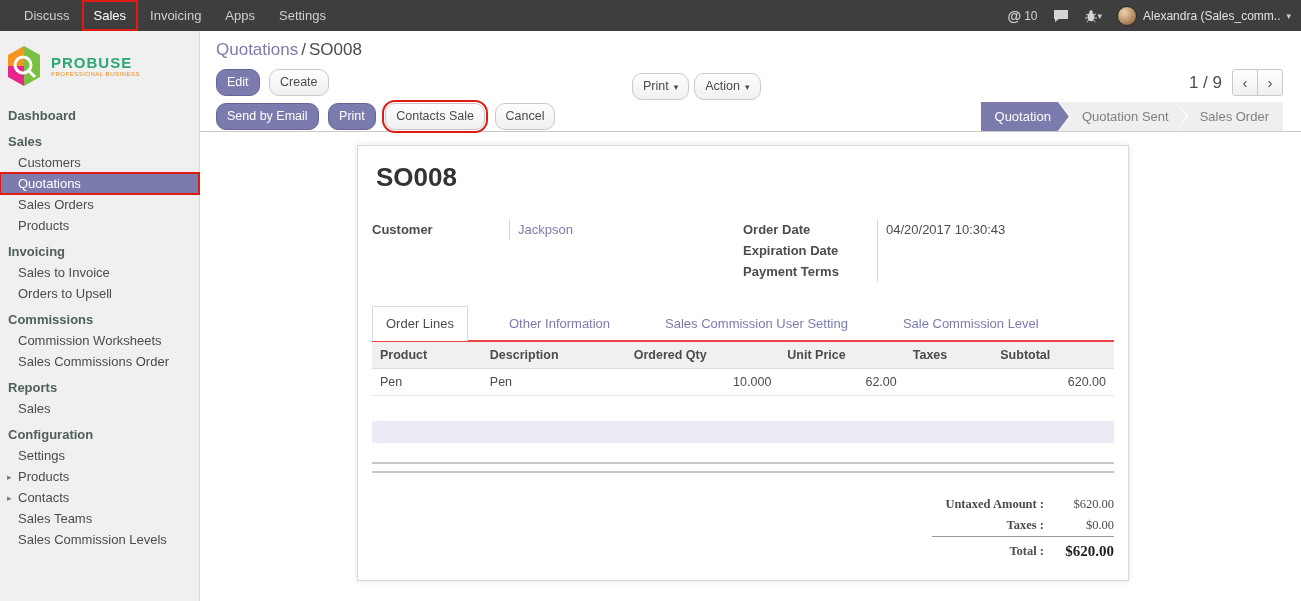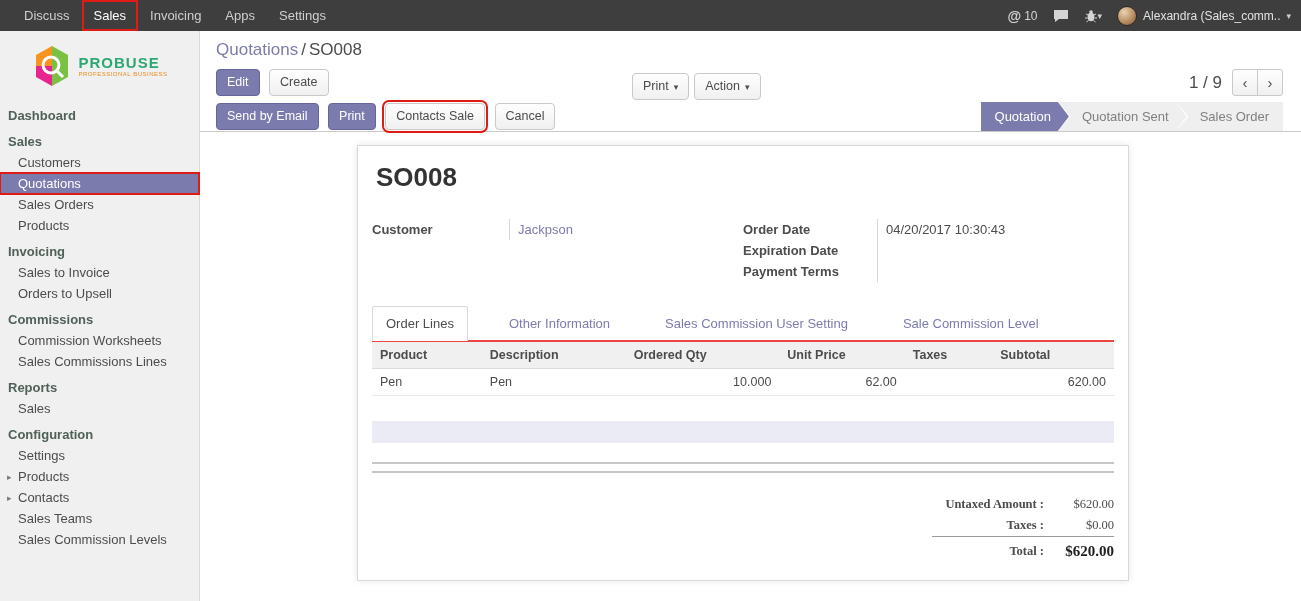--- a/index.html
+++ b/index.html
@@ -15,38 +15,38 @@
   .tb-right { position:absolute; right:10px; top:0; height:31px; display:flex; align-items:center; gap:15px; color:#d5d5d5; }
   .at-badge { display:flex; align-items:center; gap:3px; font-size:12px; cursor:pointer; }
   .at-glyph { font-size:14px; font-weight:bold; }
   .tb-ico { display:flex; align-items:center; cursor:pointer; }
   .tb-user { display:flex; align-items:center; gap:6px; font-size:12px; color:#e2e2e2; cursor:pointer; white-space:nowrap; }
   .avatar { width:20px; height:20px; border-radius:50%; background:radial-gradient(circle at 35% 30%, #ecd2ae, #a77c52 70%, #6e4e33); border:1px solid #2a2a2a; }
   .caret-sm { font-size:9px; color:#cfcfcf; }
 
   
   .sidebar { position:absolute; left:0; top:31px; width:200px; bottom:0; background:#f0f0f0; border-right:1px solid #d9d9d9; }
-  .logo { display:flex; align-items:center; justify-content:center; gap:7px; padding:13px 4px 10px; }
+  .logo { display:flex; align-items:center; justify-content:flex-start; gap:7px; padding:13px 4px 10px; }
   .logo-t1 { font-size:15px; font-weight:bold; color:#2ea772; letter-spacing:1px; line-height:16px; }
   .logo-t2 { font-size:6px; color:#ef8a1d; letter-spacing:0.5px; }
   .snav { margin-top:2px; }
   .section-title { padding:8px 8px 3px; font-size:13px; font-weight:bold; color:#506158; }
   .menu-item { position:relative; padding:4px 4px 4px 18px; font-size:13px; line-height:13px; color:#4c4c4c; cursor:pointer; white-space:nowrap; }
   .menu-item.active { background:#7c7bad; color:#fff; outline:2px solid #de1b15; outline-offset:-1px; }
   .subarrow { position:absolute; left:7px; top:5px; font-size:9px; color:#7a7a7a; }
 
   
   .main { position:absolute; left:200px; top:31px; right:0; bottom:0; background:#fff; }
   .breadcrumb { padding:9px 0 0 16px; height:34px; font-size:17px; white-space:nowrap; }
   .bc-link { color:#7c7bad; cursor:pointer; }
   .bc-sep { color:#4c4c4c; padding:0 3px; }
   .bc-cur { color:#4c4c4c; }
 
   .btn { display:inline-block; height:27px; line-height:25px; padding:0 10px; font-size:12.5px;
-         border:1px solid #c9c9c9; border-radius:4px; background:linear-gradient(#fefefe,#f0f0f0);
+         border:1px solid #c9c9c9; border-radius:10px; background:linear-gradient(#fefefe,#f0f0f0);
          color:#4c4c4c; cursor:pointer; margin-right:5px; vertical-align:top; white-space:nowrap; }
   .btn-primary { background:#7c7bad; border-color:#66659b; color:#fff; }
   .btn.annotated { outline:2px solid #de1b15; outline-offset:1px; }
   .dd-caret { font-size:9px; margin-left:5px; color:inherit; }
 
   .cp-row1 { position:relative; height:36px; padding-left:16px; }
   .cp-row1 .btn { margin-top:4px; }
   .cp-center { position:absolute; left:432px; top:4px; display:flex; }
   .cp-right { position:absolute; right:18px; top:4px; display:flex; align-items:center; gap:10px; }
   .pager-text { font-size:17px; color:#4c4c4c; }
@@ -168,21 +168,21 @@
       <div class="menu-item active">Quotations</div>
       <div class="menu-item">Sales Orders</div>
       <div class="menu-item">Products</div>
 
       <div class="section-title">Invoicing</div>
       <div class="menu-item">Sales to Invoice</div>
       <div class="menu-item">Orders to Upsell</div>
 
       <div class="section-title">Commissions</div>
       <div class="menu-item">Commission Worksheets</div>
-      <div class="menu-item">Sales Commissions Lines</div>
+      <div class="menu-item">Sales Commissions Order</div>
 
       <div class="section-title">Reports</div>
       <div class="menu-item">Sales</div>
 
       <div class="section-title">Configuration</div>
       <div class="menu-item">Settings</div>
       <div class="menu-item">
         <span class="subarrow">▸</span><span>Products</span>
       </div>
       <div class="menu-item">

